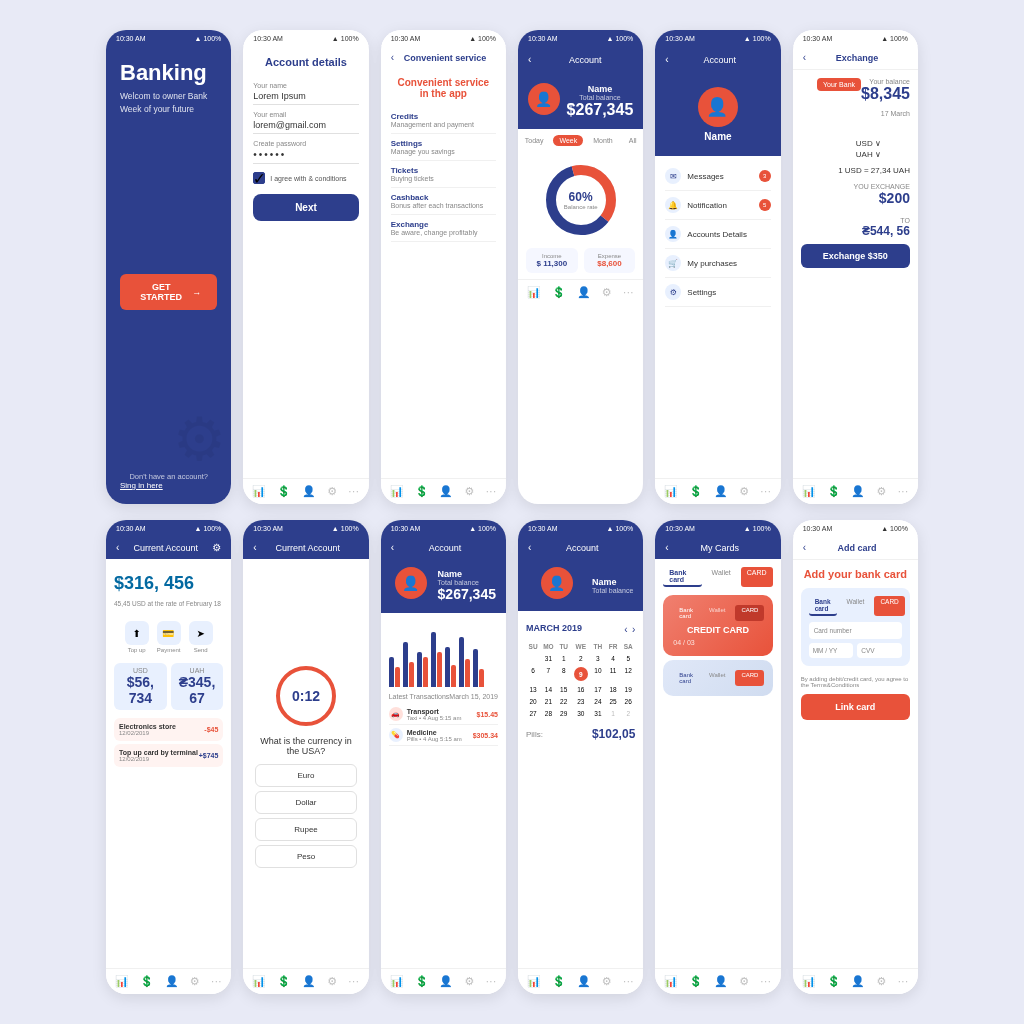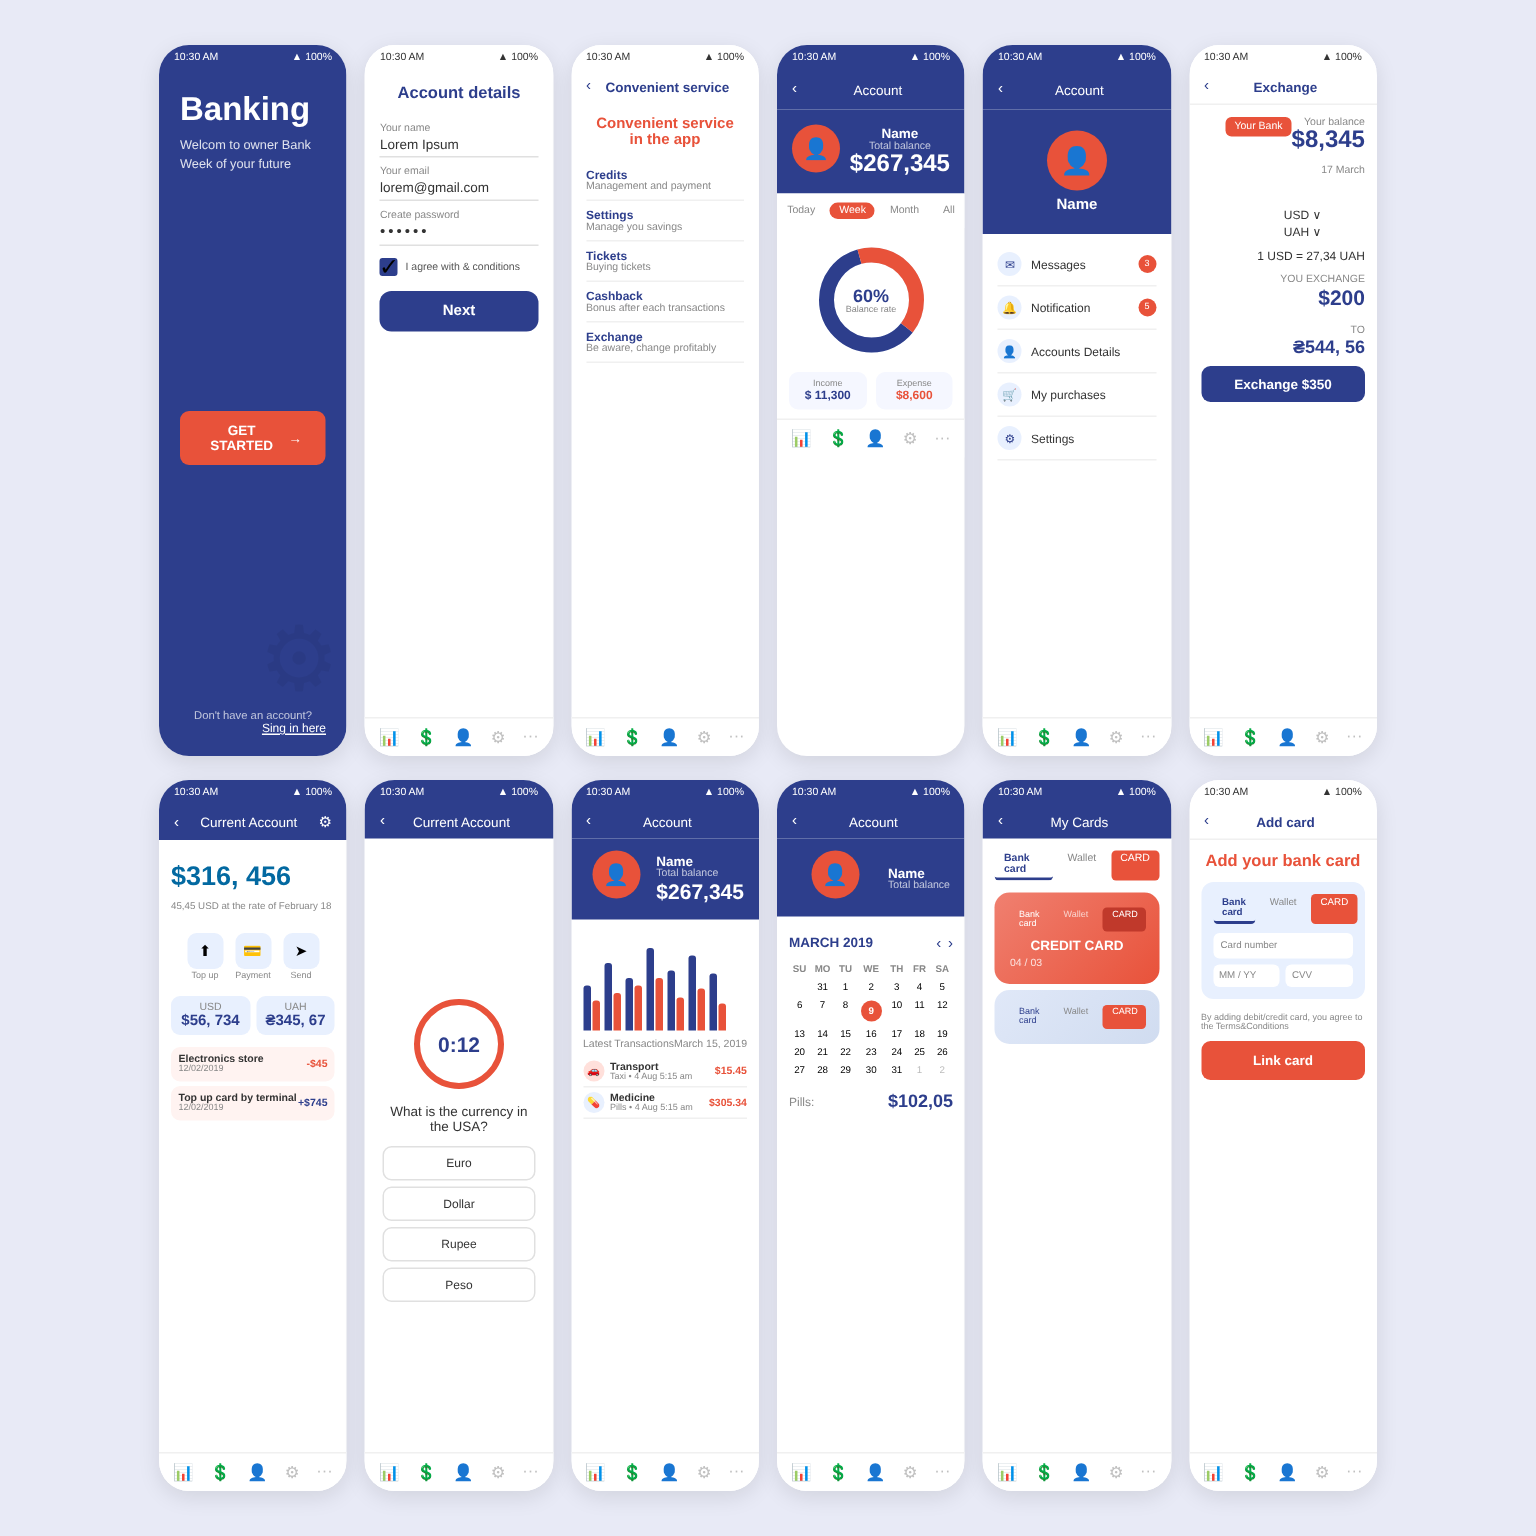--- a/index.html
+++ b/index.html
@@ -60,21 +60,21 @@
       font-size: 9px;
       font-weight: 700;
       display: flex;
       align-items: center;
       gap: 6px;
       cursor: pointer;
       margin-top: 16px;
       width: fit-content;
     }
     .signin-text { color: rgba(255,255,255,0.7); font-size: 7.5px; margin-top: 20px; text-align: center; }
-    .signin-link { color: #fff; font-size: 8px; text-decoration: underline; text-align: right; }
+    .signin-link { color: #fff; font-size: 8px; text-decoration: underline; text-align: left; }
     .account-details-title { color: #2d3e8c; font-size: 11px; font-weight: 700; text-align: center; margin-bottom: 8px; }
     .form-label { font-size: 7px; color: #888; margin-bottom: 2px; margin-top: 6px; }
     .form-value { font-size: 9px; color: #333; font-weight: 500; border-bottom: 1px solid #e0e0e0; padding-bottom: 3px; }
     .password-dots { font-size: 10px; letter-spacing: 2px; color: #333; border-bottom: 1px solid #e0e0e0; padding-bottom: 3px; }
     .checkbox-row { display: flex; align-items: center; gap: 5px; margin-top: 8px; }
     .checkbox { width: 12px; height: 12px; border: 1px solid #2d3e8c; border-radius: 2px; background: #2d3e8c; display: flex; align-items: center; justify-content: center; }
     .checkbox-label { font-size: 7px; color: #555; }
     .next-btn {
       background: #2d3e8c;
       color: #fff;
@@ -133,21 +133,21 @@
     .exchange-btn { background: #2d3e8c; color: #fff; border: none; border-radius: 6px; padding: 7px; font-size: 9px; font-weight: 700; cursor: pointer; width: 100%; margin-top: 6px; }
     .big-balance { font-size: 18px; font-weight: 800; color: #0369a1; margin: 6px 0; }
     .rate-info { font-size: 6.5px; color: #888; margin-bottom: 8px; }
     .action-row { display: flex; gap: 8px; justify-content: center; margin: 6px 0; }
     .action-item { display: flex; flex-direction: column; align-items: center; gap: 2px; }
     .action-icon { width: 24px; height: 24px; border-radius: 6px; background: #e8f0fe; display: flex; align-items: center; justify-content: center; font-size: 10px; }
     .action-label { font-size: 6px; color: #888; }
     .currency-boxes { display: flex; gap: 4px; margin: 4px 0; }
     .curr-box { flex: 1; background: #e8f0fe; border-radius: 6px; padding: 4px; text-align: center; }
     .curr-name { font-size: 7px; color: #888; }
-    .curr-value { font-size: 10px; font-weight: 700; color: #2d3e8c; }
+    .curr-value { font-size: 14px; font-weight: 700; color: #2d3e8c; }
     .transactions { margin-top: 4px; }
     .trans-item { background: #fff3f1; border-radius: 6px; padding: 5px; margin-bottom: 3px; display: flex; justify-content: space-between; align-items: center; }
     .trans-name { font-size: 7px; color: #333; font-weight: 600; }
     .trans-date { font-size: 6px; color: #888; }
     .trans-amount { font-size: 7px; font-weight: 700; }
     .trans-amount.negative { color: #e8523a; }
     .trans-amount.positive { color: #2d3e8c; }
     .timer-circle { width: 60px; height: 60px; border-radius: 50%; border: 4px solid #e8523a; display: flex; align-items: center; justify-content: center; margin: 10px auto; }
     .timer-text { font-size: 14px; font-weight: 800; color: #2d3e8c; }
     .quiz-question { font-size: 9px; color: #333; text-align: center; margin-bottom: 8px; }

